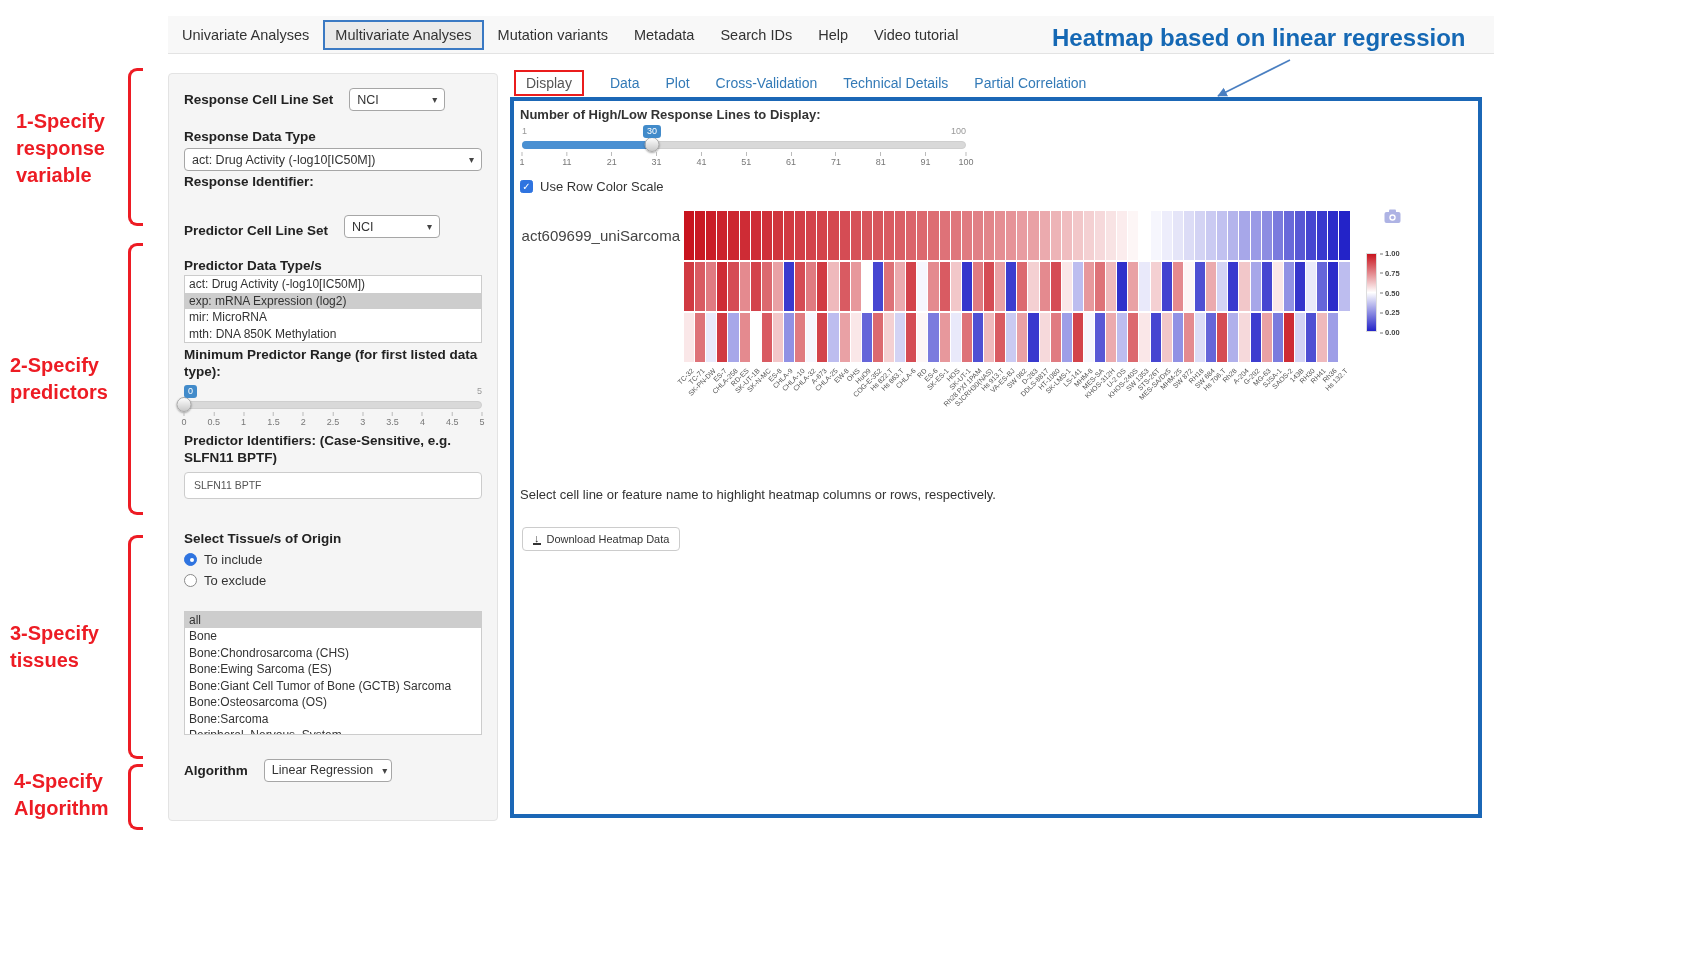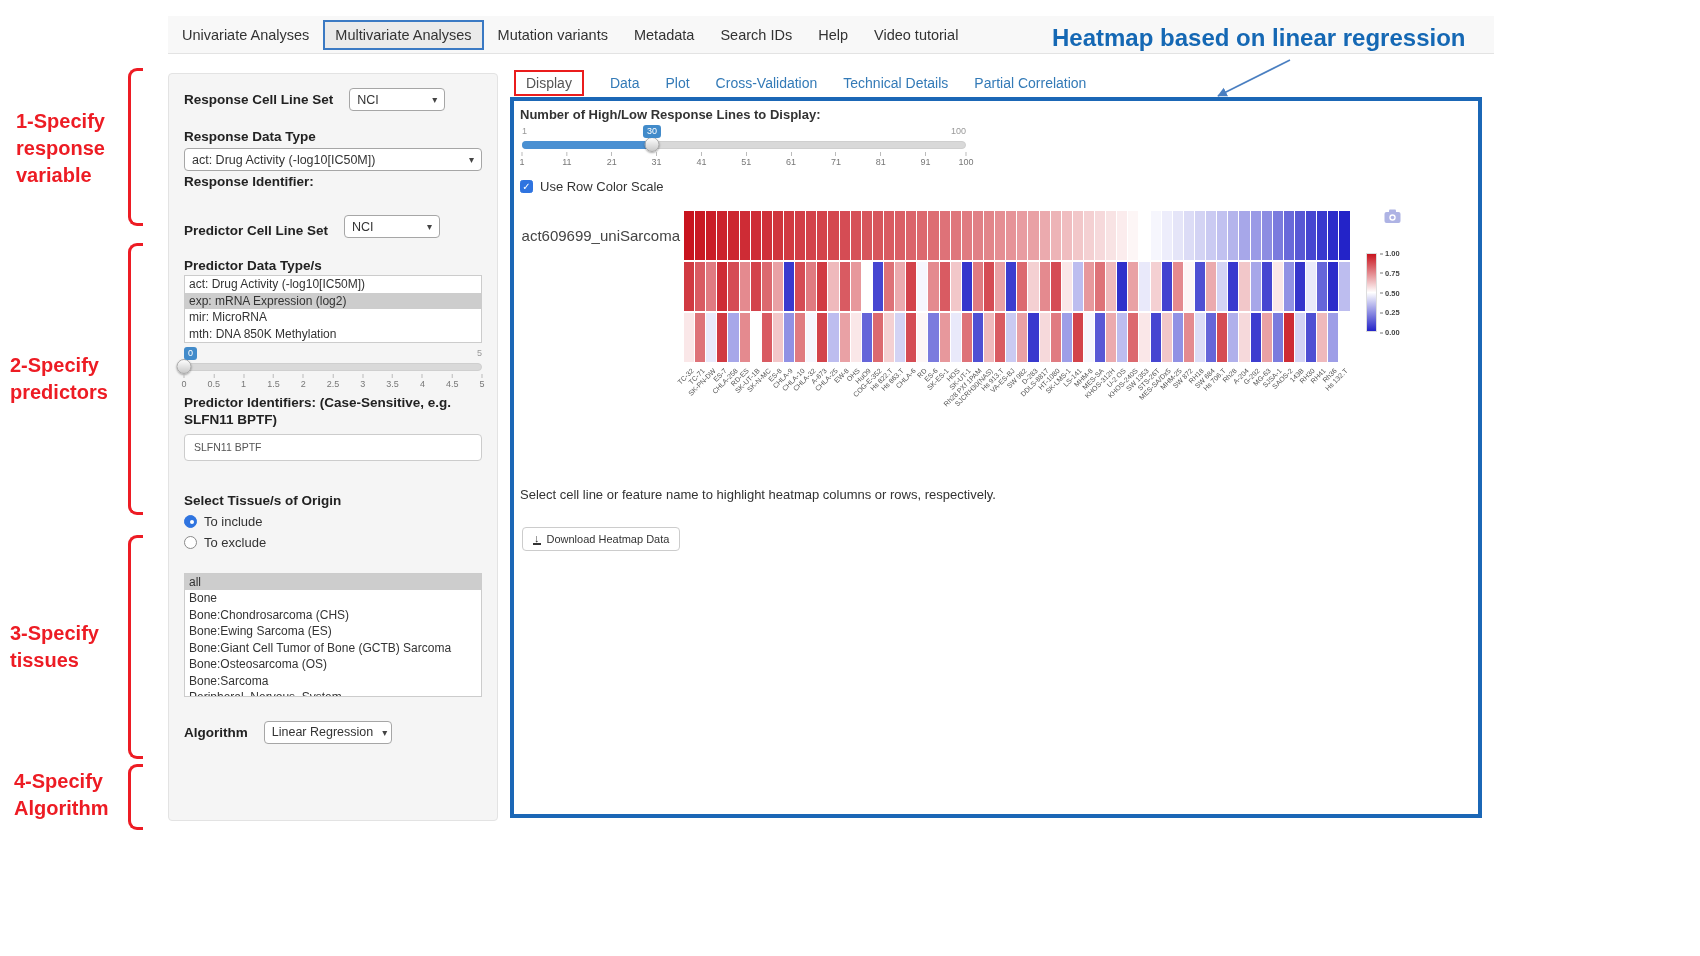--- a/index.html
+++ b/index.html
@@ -181,20 +181,21 @@
   </div>
 
   <div class="lbl" style="margin-top:20px;">Predictor Data Type/s</div>
   <div class="listbox" style="margin-top:2px; height:68px;">
       <div class="opt">act: Drug Activity (-log10[IC50M])</div>
       <div class="opt selected">exp: mRNA Expression (log2)</div>
       <div class="opt">mir: MicroRNA</div>
       <div class="opt">mth: DNA 850K Methylation</div>
     </div>
 
+  <div class="lbl" style="margin-top:4px; line-height:1.25;">Minimum Predictor Range (for first listed data type):</div>
   <div class="irs" style="margin-top:4px;">
       <div class="irs-minmax right">5</div>
       <div class="irs-track"></div>
       <div class="irs-fill" style="width: 0%;"></div>
       <div class="irs-handle" style="left: 0%;"></div>
       <div class="irs-badge" style="left: 0px; transform: none;">0</div>
       <div class="irs-ticks">
         <div class="irs-tick" style="left: 0%;">0</div>
         <div class="irs-tick" style="left: 10%;">0.5</div>
         <div class="irs-tick" style="left: 20%;">1</div>

